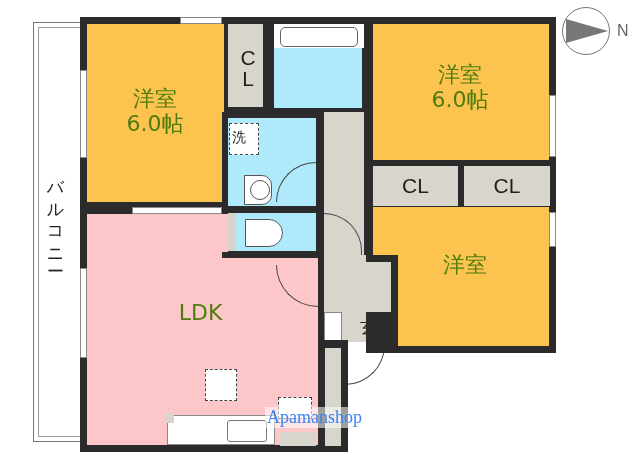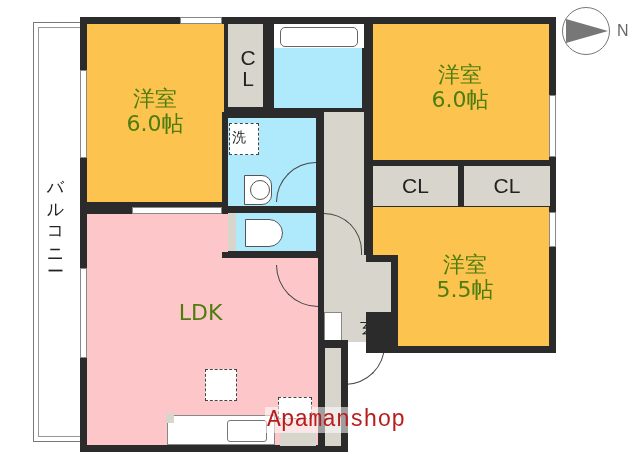--- a/index.html
+++ b/index.html
@@ -10,21 +10,21 @@
   .room-pink { background: #fdc7c9; }
   .room-blue { background: #aeeafc; }
   .room-gray { background: #d8d6cc; }
   .white { background: #ffffff; }
   .label { position: absolute; text-align: center; color: #4d7c0f; line-height: 1.15; font-size: 22px; }
   .cl { position: absolute; display: flex; align-items: center; justify-content: center; font-family: "Liberation Sans", sans-serif; font-size: 21px; color: #222; }
   .win { position: absolute; background: #fff; border: 1px solid #888; box-sizing: border-box; }
   .door-arc { position: absolute; border: 1px solid #444; box-sizing: border-box; }
   .dashed { position: absolute; border: 1.5px dashed #444; background: #fff; box-sizing: border-box; }
   .vtext { position: absolute; writing-mode: vertical-rl; font-size: 17px; color: #222; letter-spacing: 4px; }
-  .watermark { position: absolute; font-family: Liberation Mono, monospace; font-size: 23px; color: #b91c1c; background: rgba(255,255,255,0.55); padding: 0 2px; }
+  .watermark { position: absolute; font-family: Liberation Serif, serif; font-size: 18px; color: #3b82f6; background: rgba(255,255,255,0.55); padding: 0 2px; }
 </style>
 </head>
 <body>
 
 <div class="abs" style="left:33px;top:22px;width:48px;height:420px;border:1px solid #777;background:#fff;">
   <div class="abs" style="left:4px;top:4px;right:0;bottom:4px;border:1px solid #999;border-right:none;"></div>
 </div>
 <div class="vtext" style="left:45px;top:168px;">バルコニー</div>
 
 <div class="abs wall" style="left:80px;top:17px;width:476px;height:7px;"></div>
@@ -78,21 +78,20 @@
 <div class="abs room-gray" style="left:464px;top:166px;width:86px;height:40px;"></div>
 <div class="cl" style="left:373px;top:166px;width:85px;height:40px;">CL</div>
 <div class="cl" style="left:464px;top:166px;width:86px;height:40px;">CL</div>
 
 <div class="abs room-orange" style="left:366px;top:207px;width:190px;height:146px;border:7px solid #2b2b2b;border-top:none;"></div>
 <div class="abs wall" style="left:366px;top:255px;width:32px;height:98px;"></div>
 <div class="abs room-gray" style="left:366px;top:262px;width:25px;height:50px;"></div>
 <div class="win" style="left:549px;top:212px;width:7px;height:35px;"></div>
 <div class="label" style="left:425px;top:252px;width:80px;">
   <div>洋室</div>
-  <div>5.5帖</div>
 </div>
 
 <div class="abs room-pink" style="left:80px;top:207px;width:148px;height:245px;border:7px solid #2b2b2b;border-right:none;"></div>
 <div class="abs room-pink" style="left:226px;top:255px;width:98px;height:197px;border-bottom:7px solid #2b2b2b;border-right:6px solid #2b2b2b;"></div>
 <div class="abs wall" style="left:222px;top:252px;width:100px;height:6px;"></div>
 <div class="win" style="left:132px;top:207px;width:90px;height:7px;"></div>
 <div class="win" style="left:80px;top:268px;width:7px;height:90px;"></div>
 <div class="door-arc" style="left:276px;top:265px;width:42px;height:42px;border-radius:0 0 0 42px;border-right:none;border-top:none;"></div>
 <div class="label" style="left:148px;top:300px;width:105px;">
   <div>LDK</div>

